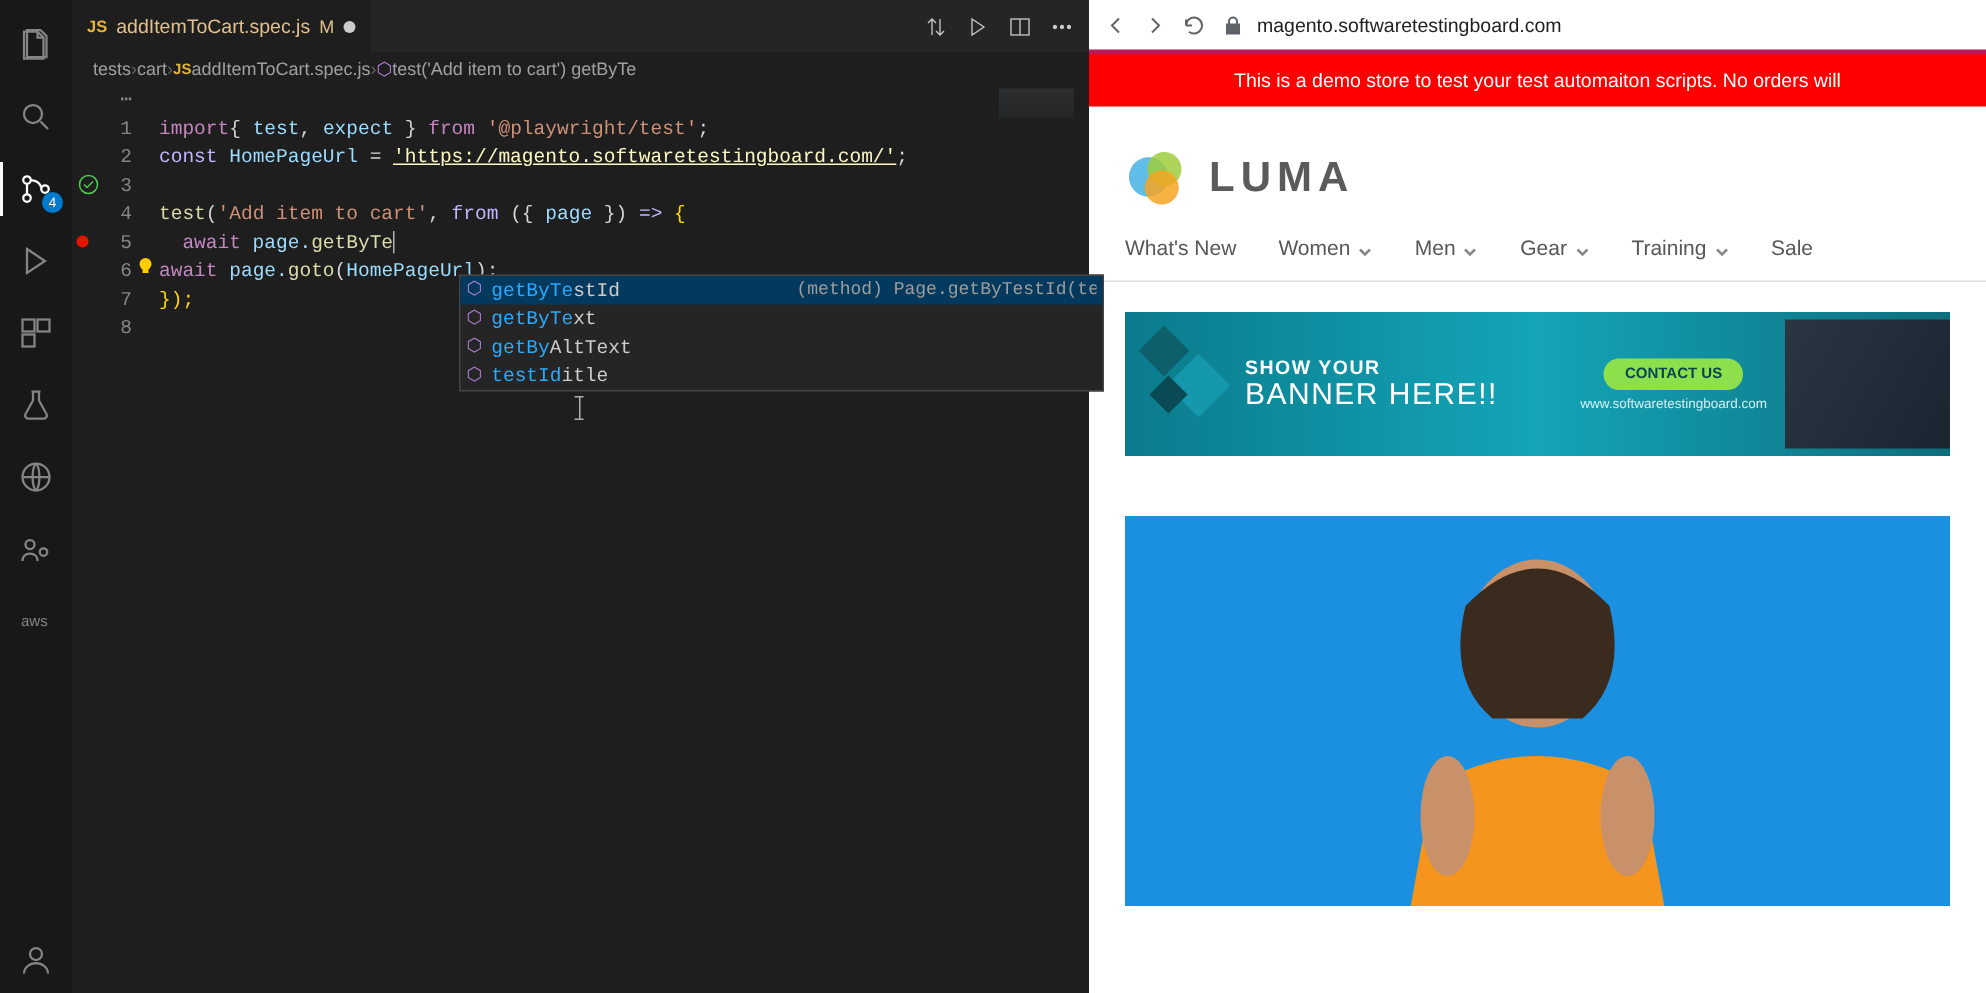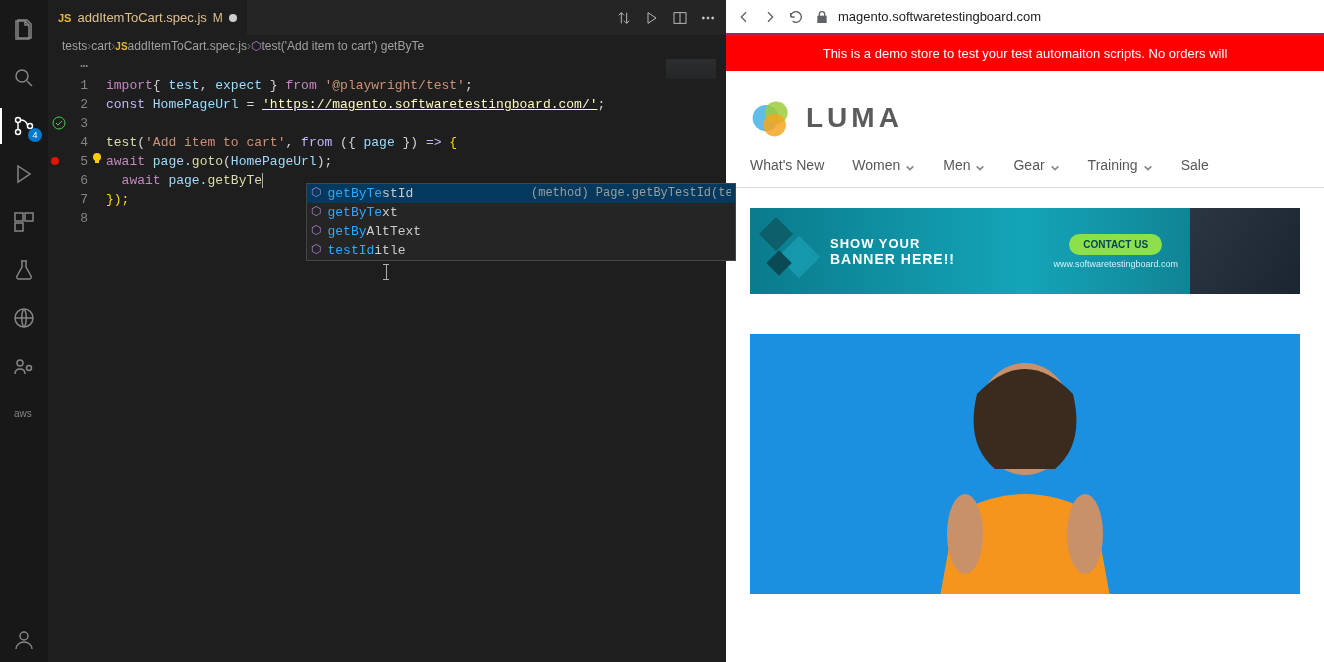--- a/index.html
+++ b/index.html
@@ -61,25 +61,25 @@
 .lock-icon { width: 13px; }
 .demo-banner { background: #ff0000; color: #fff; font-size: 13px; padding: 10px 20px; text-align: center; white-space: nowrap; overflow: hidden; }
 .store-header { padding: 26px 24px 18px; }
 .luma-logo { display: flex; align-items: center; gap: 14px; }
 .luma-mark { width: 42px; height: 42px; }
 .luma-text { font-size: 28px; font-weight: 700; letter-spacing: 4px; color: #5b5b5b; }
 .nav { display: flex; gap: 28px; padding: 0 24px 14px; font-size: 14px; color: #575757; border-bottom: 1px solid #ddd; }
 .nav-item { display: flex; align-items: flex-end; gap: 5px; cursor: pointer; }
 .nav-item svg { width: 10px; height: 10px; stroke: #888; fill: none; stroke-width: 2; }
 .content { padding: 20px 24px; }
-.promo { height: 86px; background: linear-gradient(90deg, #0a7b8c 0%, #14a5b8 50%, #0d6e7d 100%); position: relative; display: flex; align-items: center; padding: 0 80px; overflow: hidden; }
+.promo { height: 96px; background: linear-gradient(90deg, #0a7b8c 0%, #14a5b8 50%, #0d6e7d 100%); position: relative; display: flex; align-items: center; padding: 0 80px; overflow: hidden; }
 .promo-shapes { position: absolute; left: 6px; top: 6px; width: 72px; height: 72px; }
 .promo-text { color: #fff; }
 .promo-line1 { font-size: 13px; font-weight: 700; letter-spacing: 1px; }
-.promo-line2 { font-size: 14px; font-weight: 700; letter-spacing: 1px; }
+.promo-line2 { font-size: 20px; font-weight: 400; letter-spacing: 1px; }
 .promo-cta { margin-left: auto; display: flex; flex-direction: column; align-items: center; gap: 4px; }
 .contact-btn { background: #8de04c; color: #064650; font-size: 10px; font-weight: 700; padding: 5px 14px; border-radius: 11px; }
 .promo-url { color: #d2f0f4; font-size: 9px; }
 .promo-hands { width: 110px; height: 86px; background: linear-gradient(120deg, #2a3642, #1a2530); margin-left: 12px; margin-right: -80px; }
 .hero { margin-top: 40px; height: 260px; background: #1b90e0; position: relative; overflow: hidden; }
 .hero-figure { position: absolute; left: 50%; transform: translateX(-50%); bottom: -30px; }
 </style>
 </head>
 <body>
 
@@ -213,25 +213,25 @@
         <div class="line">6</div>
         <div class="line">7</div>
         <div class="line">8</div>
       </div>
       <div class="code-lines">
         <div class="line"></div>
         <div class="line"><span class="tok-kw">import</span><span class="tok-punc">{ </span><span class="tok-var">test</span><span class="tok-punc">, </span><span class="tok-var">expect</span><span class="tok-punc"> }</span><span class="tok-kw"> from </span><span class="tok-str">'@playwright/test'</span><span class="tok-punc">;</span></div>
         <div class="line"><span class="tok-const">const</span><span class="tok-var"> HomePageUrl </span><span class="tok-punc">= </span><span class="tok-url">'https://magento.softwaretestingboard.com/'</span><span class="tok-punc">;</span></div>
         <div class="line"></div>
         <div class="line"><span class="tok-fn">test</span><span class="tok-punc">(</span><span class="tok-str">'Add item to cart'</span><span class="tok-punc">, </span><span class="tok-const">from</span><span class="tok-punc"> ({ </span><span class="tok-var">page</span><span class="tok-punc"> }) </span><span class="tok-const">=&gt;</span><span class="bracket-guide"> {</span></div>
+        <div class="line"><span class="tok-kw">  await</span><span class="tok-var"> page.</span><span class="tok-fn">getByTe</span><span class="cursor"></span></div>
         <div class="line"><svg class="lightbulb" style="position:absolute;left:-15px" width="12" height="12">
               <circle cx="6" cy="5" r="4" fill="#ffcc00"></circle>
               <rect x="4" y="8" width="4" height="3" fill="#ffcc00"></rect>
             </svg><span class="tok-kw">await</span><span class="tok-var"> page.</span><span class="tok-fn">goto</span><span class="tok-punc">(</span><span class="tok-var">HomePageUrl</span><span class="tok-punc">);</span></div>
-        <div class="line"><span class="tok-kw">  await</span><span class="tok-var"> page.</span><span class="tok-fn">getByTe</span><span class="cursor"></span></div>
         <div class="line"><span class="bracket-guide">});</span></div>
 
         <div class="suggest">
           <div class="suggest-row sel">
             <span class="suggest-cube">⬡</span>
             <span class="suggest-text"><span class="hl">getByTe</span><span>stId</span></span>
             <span class="suggest-doc">(method) Page.getByTestId(testId: string …</span>
           </div>
           <div class="suggest-row">
             <span class="suggest-cube">⬡</span>

